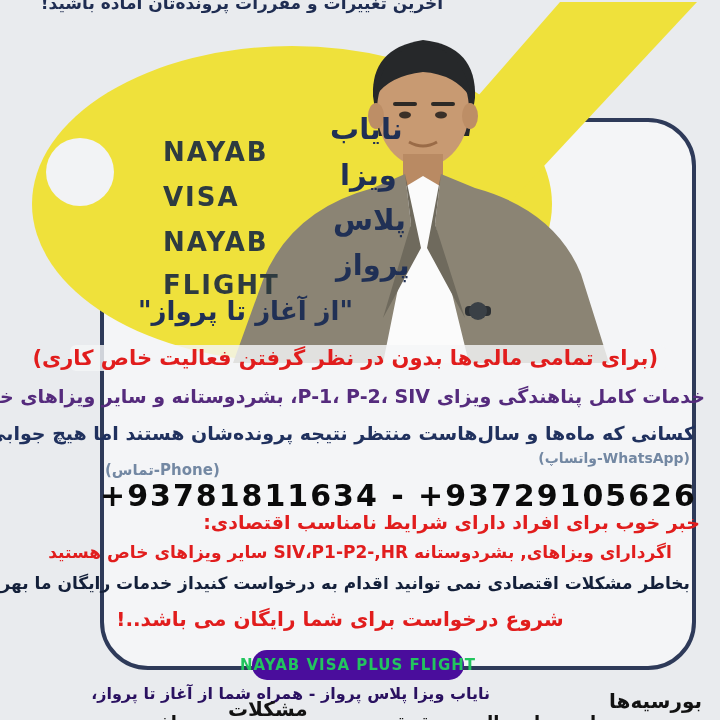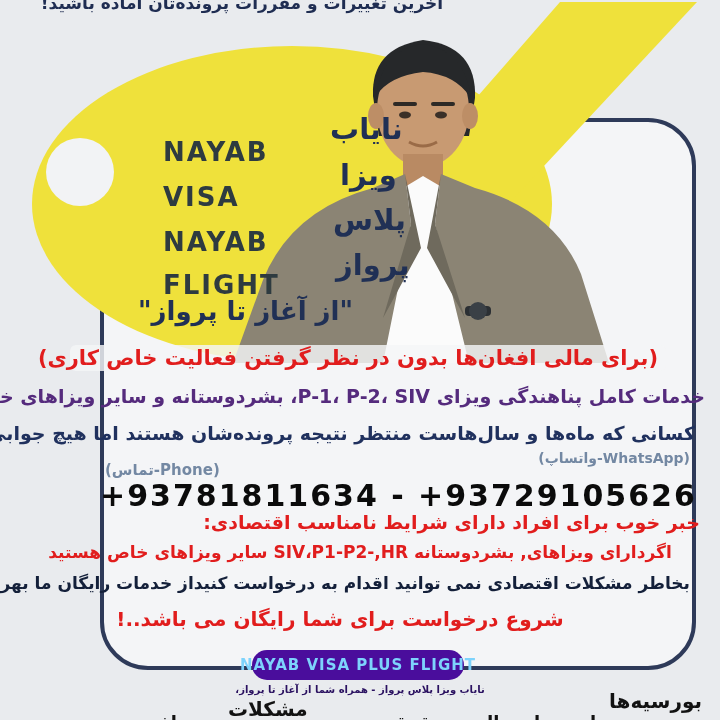--- a/index.html
+++ b/index.html
@@ -18,24 +18,24 @@
   .tagline{font-weight:bold;color:#203055;font-size:26px;direction:rtl;white-space:nowrap;}
   
   .line{direction:rtl;text-align:center;font-weight:bold;white-space:nowrap;}
   .red{color:#e11d1d;}
   .violet{color:#552b7d;}
   .navy{color:#20315e;}
   .ink{color:#14203a;}
   .label-slate{color:#7388a3;font-weight:bold;font-size:15px;direction:rtl;white-space:nowrap;}
   .numbers{color:#0b0b0b;font-weight:800;font-size:30px;letter-spacing:2px;
            white-space:nowrap;}
-  .banner-pill{background:#4a0d9c;color:#7dd3fc;font-weight:bold;font-size:15px;
+  .banner-pill{background:#4a0d9c;color:#22c55e;font-weight:bold;font-size:15px;
                letter-spacing:1px;border-radius:16px;display:flex;align-items:center;
                justify-content:center;white-space:nowrap;}
-  .banner-sub{color:#2a1160;font-weight:bold;font-size:10px;direction:rtl;
+  .banner-sub{color:#2a1160;font-weight:bold;font-size:16px;direction:rtl;
               text-align:center;white-space:nowrap;}
   .footer-item{color:#121212;font-weight:bold;font-size:20px;direction:rtl;white-space:nowrap;}
   .footer-partial{color:#121212;font-weight:bold;font-size:18px;direction:rtl;white-space:nowrap;}
   .red-boxed{background:rgba(244,245,247,0.82);border-radius:6px;padding:1px 8px;}
 </style>
 </head>
 <body>
 
 <div class="abs card"></div>
 
@@ -83,21 +83,21 @@
 
 <div class="abs brand-fa" style="left:330px;top:112px">نایاب</div>
 <div class="abs brand-fa" style="left:340px;top:158px">ویزا</div>
 <div class="abs brand-fa" style="left:333px;top:203px">پلاس</div>
 <div class="abs brand-fa" style="left:336px;top:248px">پرواز</div>
 
 <div class="abs tagline" style="left:138px;top:296px">"از آغاز تا پرواز"</div>
 
 <div class="abs top-notice">آخرین تغییرات و مقررات پرونده‌تان آماده باشید!</div>
 
-<div class="abs line red red-boxed" style="left:70px;top:345px;width:580px;font-size:21px">(برای مالی افغان‌ها بدون در نظر گرفتن فعالیت خاص کاری)</div>
+<div class="abs line red red-boxed" style="left:70px;top:345px;width:580px;font-size:21px">(برای تمامی مالی‌ها بدون در نظر گرفتن فعالیت خاص کاری)</div>
 
 <div class="abs line violet" style="left:15px;top:385px;width:690px;font-size:19px">خدمات کامل پناهندگی ویزای P-1، P-2، SIV، بشردوستانه و سایر ویزاهای خاص برای افغان‌ها</div>
 
 <div class="abs line navy" style="left:25px;top:422px;width:670px;font-size:19px">کسانی که ماه‌ها و سال‌هاست منتظر نتیجه پرونده‌شان هستند اما هیچ جوابی دریافت نکرده‌اند!</div>
 
 <div class="abs label-slate" style="right:30px;top:450px;font-size:14px">(WhatsApp-واتساپ)</div>
 <div class="abs label-slate" style="left:105px;top:461px">(Phone-تماس)</div>
 
 <div class="abs numbers" style="left:100px;top:478px;width:540px">+93781811634 - +93729105626</div>
 

